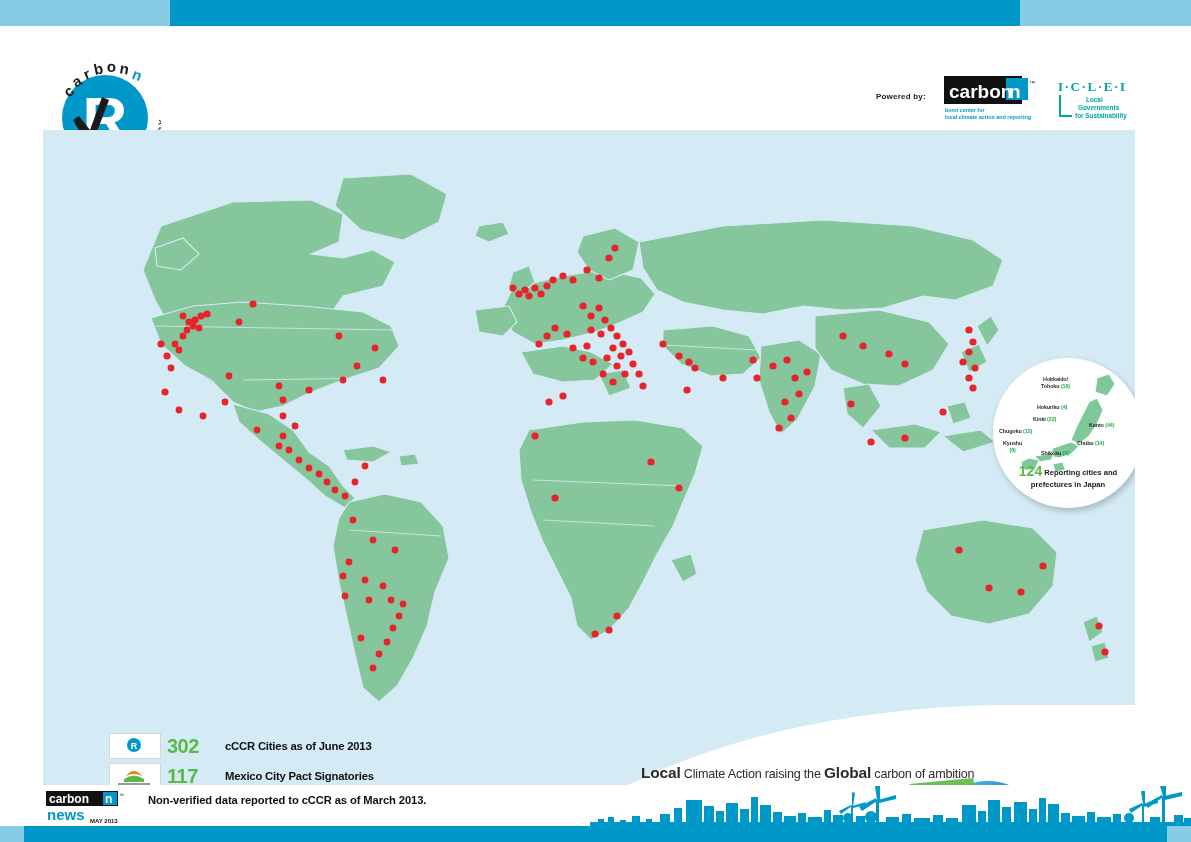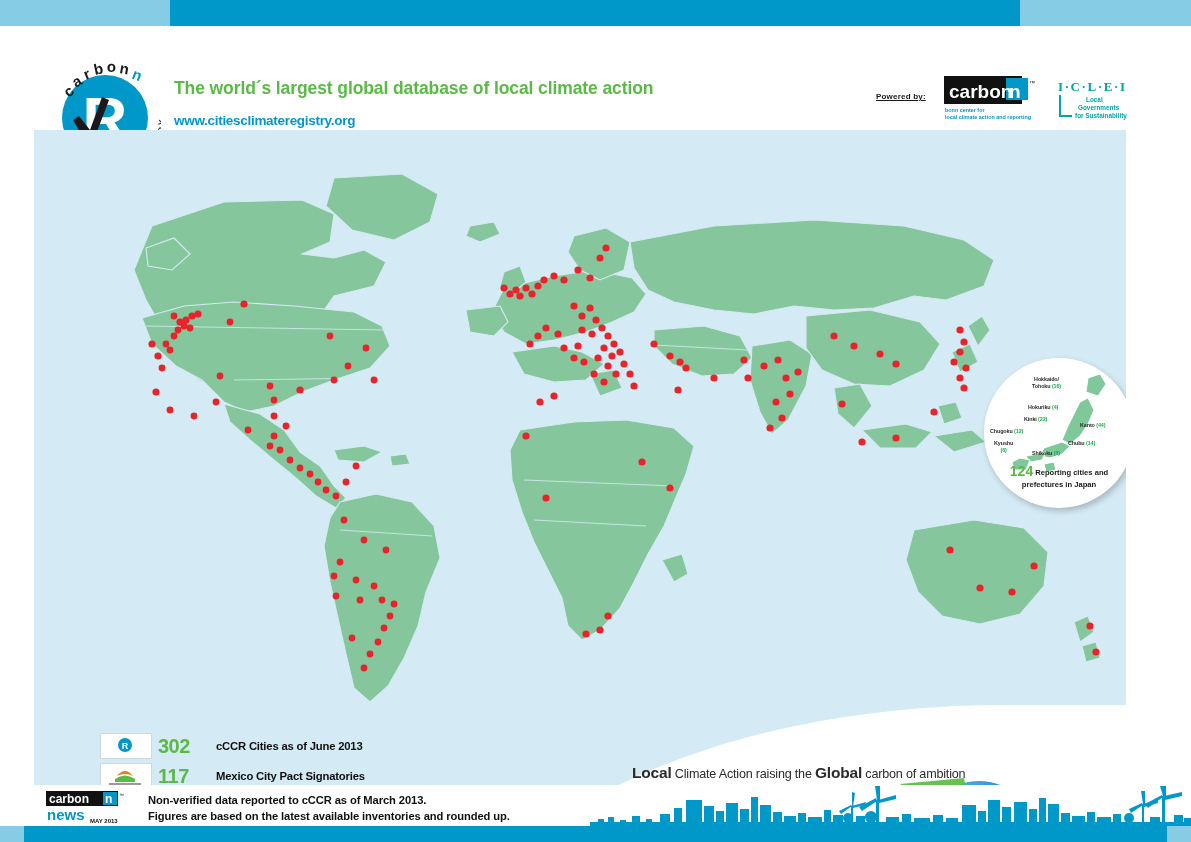--- a/index.html
+++ b/index.html
@@ -15,26 +15,26 @@
 
   
   #header{left:0;top:26px;width:1191px;height:104px;background:#fff;}
   #brand-logo{left:43px;top:28px;width:118px;height:118px;}
   #title-block{left:174px;top:52px;width:620px;}
   #main-title{font-size:17.5px;font-weight:bold;color:#5BB947;letter-spacing:-0.1px;
               white-space:nowrap;}
   #site-url{margin-top:14px;font-size:13.5px;font-weight:bold;color:#0098C9;
             letter-spacing:-0.3px;white-space:nowrap;}
   #powered-by{left:876px;top:66px;font-size:8px;font-weight:bold;color:#1a1a1a;
-              letter-spacing:0.2px;text-decoration:underline;}
+              letter-spacing:0.2px;}
   #carbonn-logo-hdr{left:944px;top:50px;width:92px;height:46px;}
   #iclei-logo-hdr{left:1056px;top:52px;width:80px;height:42px;}
 
   
-  #map-panel{left:34px;top:130px;width:1092px;height:655px;background:#D4EAF4;
+  #map-panel{left:43px;top:130px;width:1092px;height:655px;background:#D4EAF4;
              overflow:hidden;}
   #map-svg{position:absolute;left:0;top:0;}
   .dot{fill:#E8232A;}
 
   
   #japan-inset{left:950px;top:228px;width:152px;height:152px;}
   #japan-circle{position:absolute;left:0;top:0;width:150px;height:150px;
                 border-radius:50%;background:#ffffff;
                 box-shadow:2px 3px 6px rgba(0,0,0,.22);}
   .jp-label{position:absolute;font-size:5.4px;font-weight:bold;color:#2b2b2b;
@@ -115,24 +115,20 @@
         <text transform="translate(107,108) rotate(-44)">G</text>
         <text transform="translate(112,101) rotate(-52)">I</text>
         <text transform="translate(115,95) rotate(-58)">S</text>
         <text transform="translate(118,88) rotate(-66)">T</text>
         <text transform="translate(120,80) rotate(-73)">R</text>
         <text transform="translate(121,72) rotate(-80)">Y</text>
       </g>
     </svg>
   </div>
 
-  <div class="abs" id="title-block">
-    <div id="main-title">The world´s largest global database of local climate action</div>
-    <div id="site-url">www.citiesclimateregistry.org</div>
-  </div>
 
   <div class="abs" id="powered-by">Powered by:</div>
 
   <div class="abs" id="carbonn-logo-hdr">
     <svg width="92" height="46" viewBox="0 0 92 46">
       <rect x="0" y="0" width="78" height="28" fill="#111111"></rect>
       <rect x="62" y="2" width="22" height="22" fill="#0098C9"></rect>
       <text x="5" y="22" font-family="'Liberation Sans',sans-serif" font-size="19" font-weight="bold" fill="#ffffff">carbon</text>
       <text x="65" y="22" font-family="'Liberation Sans',sans-serif" font-size="19" font-weight="bold" fill="#ffffff">n</text>
       <text x="85" y="9" font-family="'Liberation Sans',sans-serif" font-size="6" fill="#111">™</text>
@@ -532,21 +528,20 @@
     <text x="3" y="12" font-family="'Liberation Sans',sans-serif" font-size="12" font-weight="bold" fill="#fff">carbon</text>
     <text x="59" y="12" font-family="'Liberation Sans',sans-serif" font-size="12" font-weight="bold" fill="#fff">n</text>
     <text x="73" y="6" font-family="'Liberation Sans',sans-serif" font-size="5" fill="#111">™</text>
     <text x="1" y="29" font-family="'Liberation Sans',sans-serif" font-size="15" font-weight="bold" fill="#0098C9">news</text>
     <text x="44" y="32" font-family="'Liberation Sans',sans-serif" font-size="6" font-weight="bold" fill="#111">MAY 2013</text>
   </svg>
 </div>
 
 <div class="abs" id="footer-note">
   <div>Non-verified data reported to cCCR as of March 2013.</div>
-  <div>Figures are based on the latest available inventories and rounded up.</div>
 </div>
 
 <div class="abs" id="skyline">
   <svg width="601" height="42" viewBox="0 0 601 42">
     <g fill="#0098C9">
       <rect x="0" y="36" width="601" height="6"></rect>
       <path d="M8 36 L8 33 L14 33 L14 36 Z M18 36 L18 31 L24 31 L24 36 Z
                M30 36 L30 34 L36 34 L36 36 Z M42 36 L42 30 L50 30 L50 36 Z
                M56 36 L56 33 L62 33 L62 36 Z"></path>
       <rect x="70" y="28" width="10" height="8"></rect>

